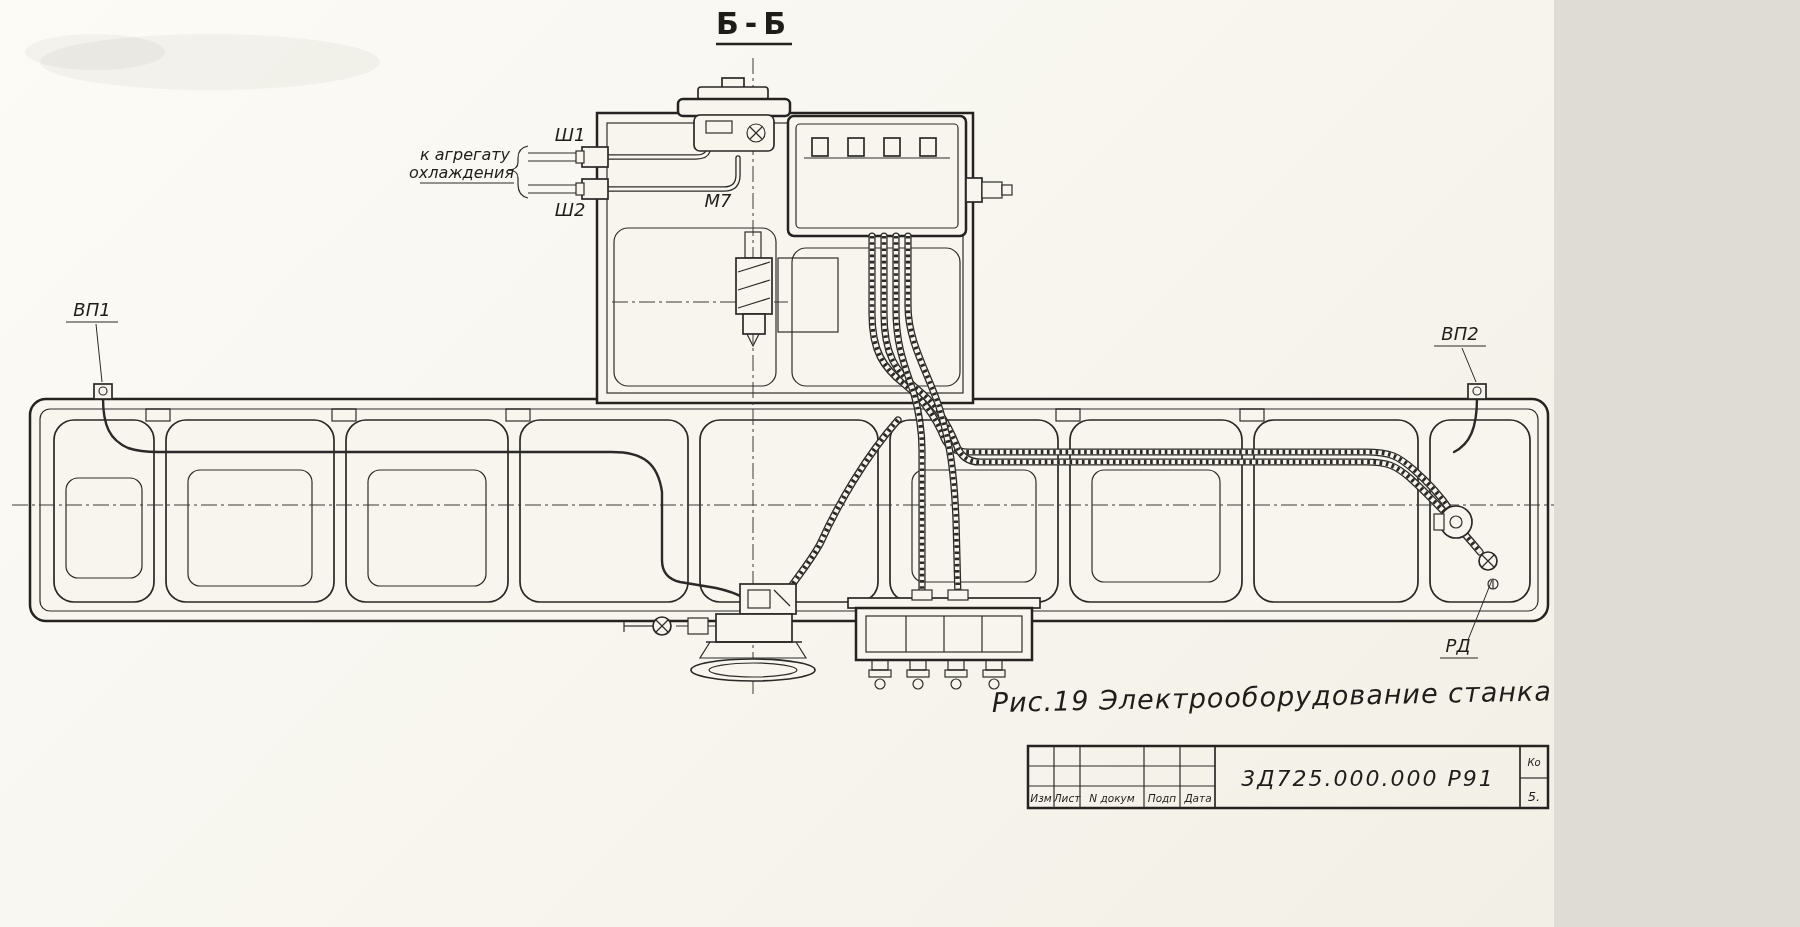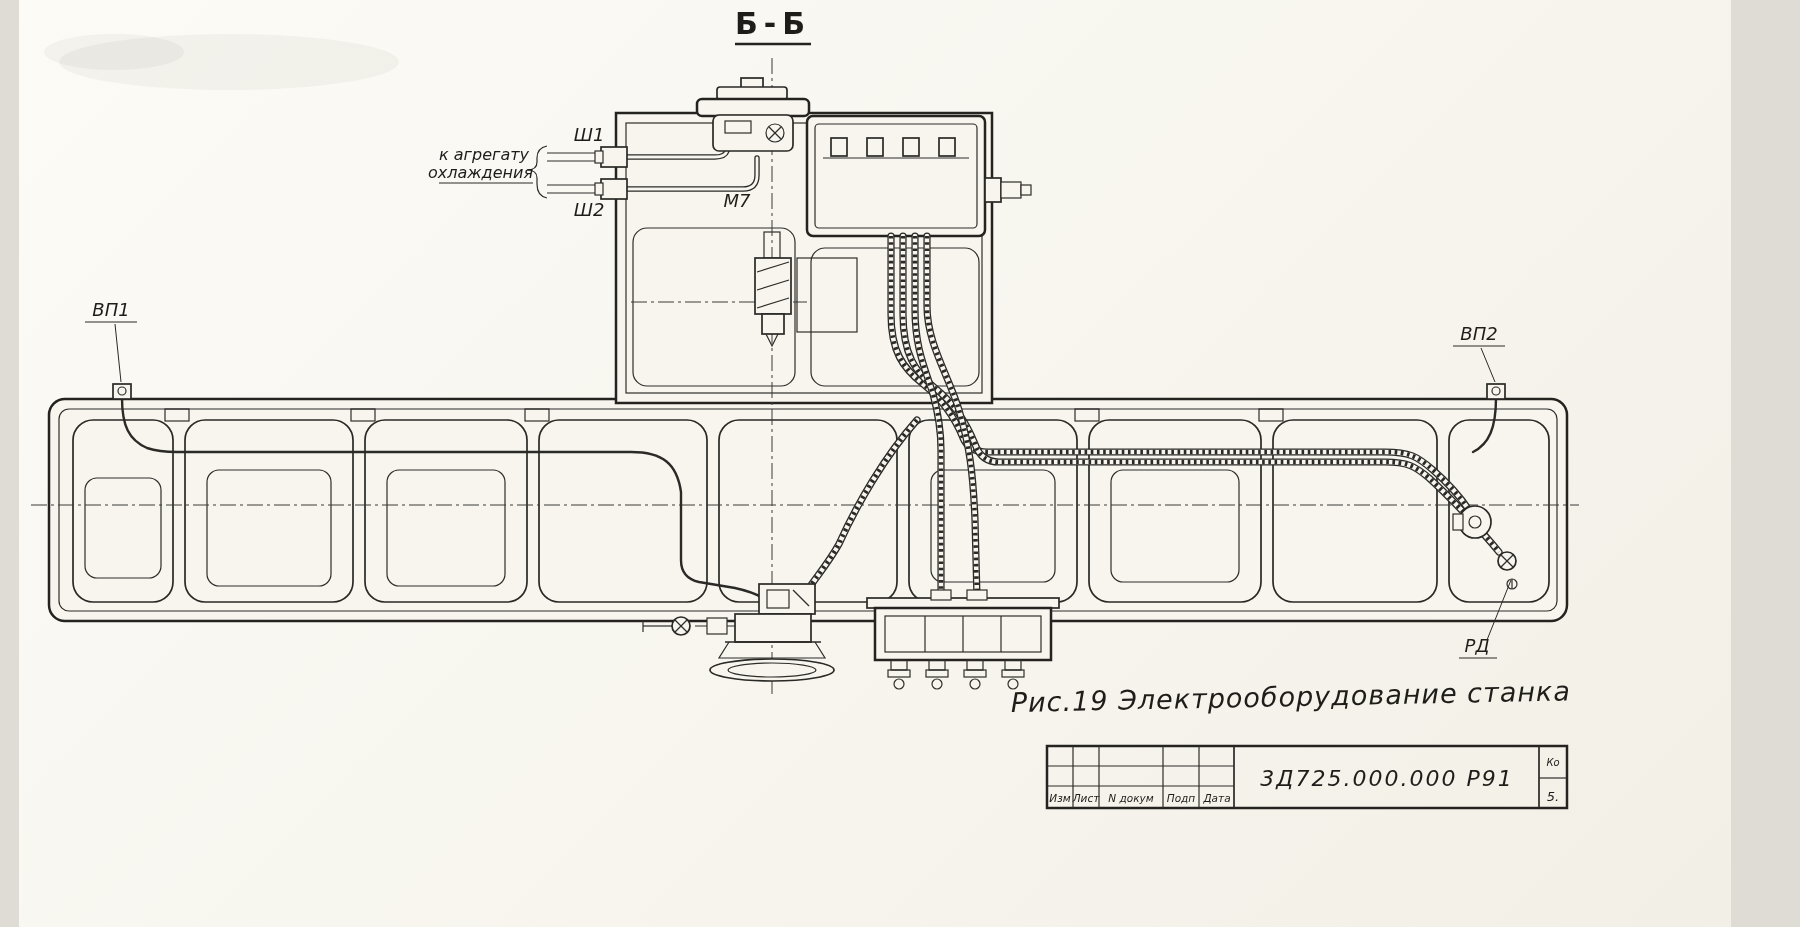--- a/index.html
+++ b/index.html
@@ -1,18 +1,18 @@
 <!DOCTYPE html>
 <html><head>
 <meta charset="utf-8">
 <style>
   html,body{margin:0;padding:0;background:#dedcd4;}
-  #page{position:relative;width:1712px;height:927px;overflow:hidden;
+  #page{position:relative;width:1554px;height:927px;overflow:hidden;
         background:linear-gradient(135deg,#fcfbf6 0%,#f7f5ee 55%,#f2efe6 100%);
-        font-family:"DejaVu Sans",sans-serif;margin-left:19px;}
+        font-family:"DejaVu Sans",sans-serif;}
   svg{position:absolute;inset:0;}
   .s1{stroke:#2e2d2a;stroke-width:1.2;fill:none;}
   .s15{stroke:#2a2926;stroke-width:1.7;fill:none;}
   .s2{stroke:#242320;stroke-width:2.5;fill:none;}
   .fillpaper{fill:#f7f5ee;}
   .cl{stroke:#3c3b37;stroke-width:1;stroke-dasharray:16 4 3 4;fill:none;}
   .thin{stroke:#2b2a27;stroke-width:2.4;fill:none;stroke-linecap:round;}
   .cable-o{fill:none;stroke:#2b2a27;stroke-width:7.2;stroke-linecap:round;}
   .cable-i{fill:none;stroke:#f7f5ee;stroke-width:4.6;stroke-linecap:round;}
   .cable-h{fill:none;stroke:#2b2a27;stroke-width:4.6;stroke-dasharray:2.6 3.6;}

